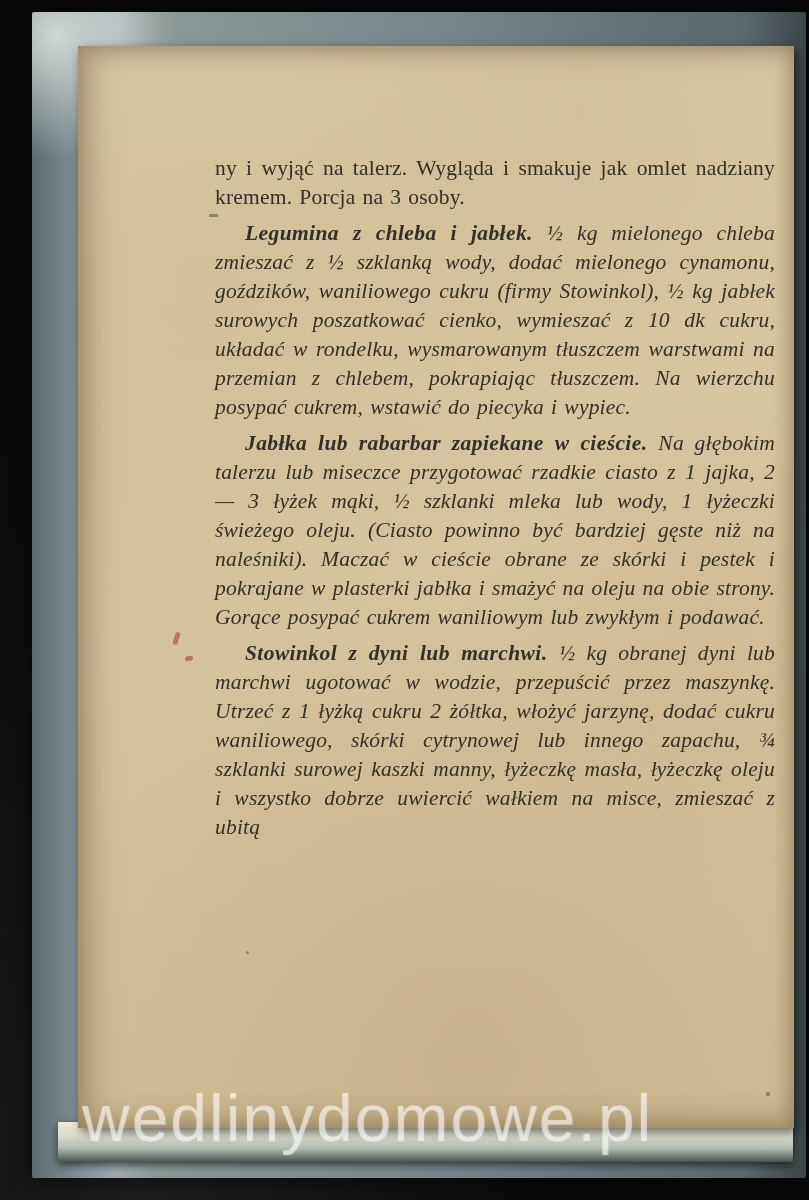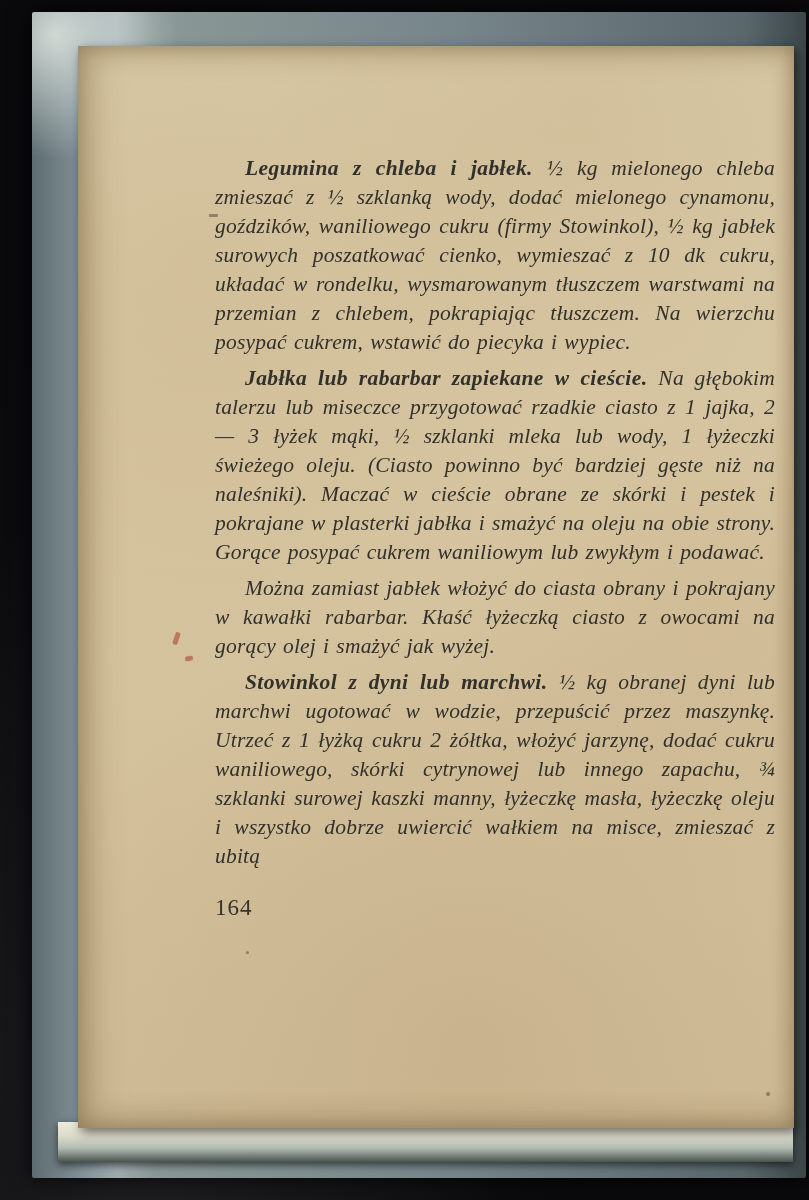--- a/index.html
+++ b/index.html
@@ -112,23 +112,23 @@
 
   <div class="paper">
     <span class="speck-1"></span>
     <span class="speck-2"></span>
     <span class="speck-3"></span>
     <span class="stain-red-1"></span>
     <span class="stain-red-2"></span>
 
     <div class="text-column">
       <div id="paragraphs">
+          <p class="para">ny i wyjąć na talerz.  Wygląda i smakuje jak omlet nadziany kremem. Porcja na 3 osoby.</p>
           <p class="para indent"><b>Legumina z chleba i jabłek.  </b>½ kg mielonego chleba zmieszać z ½ szklanką wody, dodać mielonego cynamonu, goździków, waniliowego cukru (firmy Stowinkol), ½ kg jabłek surowych poszatkować cienko, wymieszać z 10 dk cukru, układać w rondelku, wysmarowanym tłuszczem warstwami na przemian z chlebem, pokrapiając tłuszczem. Na wierzchu posypać cukrem, wstawić do piecyka i wypiec.</p>
           <p class="para indent"><b>Jabłka lub rabarbar zapiekane w cieście.  </b>Na głębokim talerzu lub miseczce przygotować rzadkie ciasto z 1 jajka, 2 — 3 łyżek mąki, ½ szklanki mleka lub wody, 1 łyżeczki świeżego oleju. (Ciasto powinno być bardziej gęste niż na naleśniki).  Maczać w cieście obrane ze skórki i pestek i pokrajane w plasterki jabłka i smażyć na oleju na obie strony. Gorące posypać cukrem waniliowym lub zwykłym i podawać.</p>
-          <p class="para indent">Można zamiast jabłek włożyć do ciasta obrany i pokrajany w kawałki rabarbar.  Kłaść łyżeczką ciasto z owocami na gorący olej i smażyć jak wyżej.</p>
           <p class="para indent"><b>Stowinkol z dyni lub marchwi.  </b>½ kg obranej dyni lub marchwi ugotować w wodzie, przepuścić przez maszynkę.  Utrzeć z 1 łyżką cukru 2 żółtka, włożyć jarzynę, dodać cukru waniliowego, skórki cytrynowej lub innego zapachu, ¾ szklanki surowej kaszki manny, łyżeczkę masła, łyżeczkę oleju i wszystko dobrze uwiercić wałkiem na misce, zmieszać z ubitą</p>
         </div>
-      <div class="page-number">164</div>
     </div>
   </div>
 
+  <div class="watermark">wedlinydomowe.pl</div>
 
 </div>
 
 </body></html>

